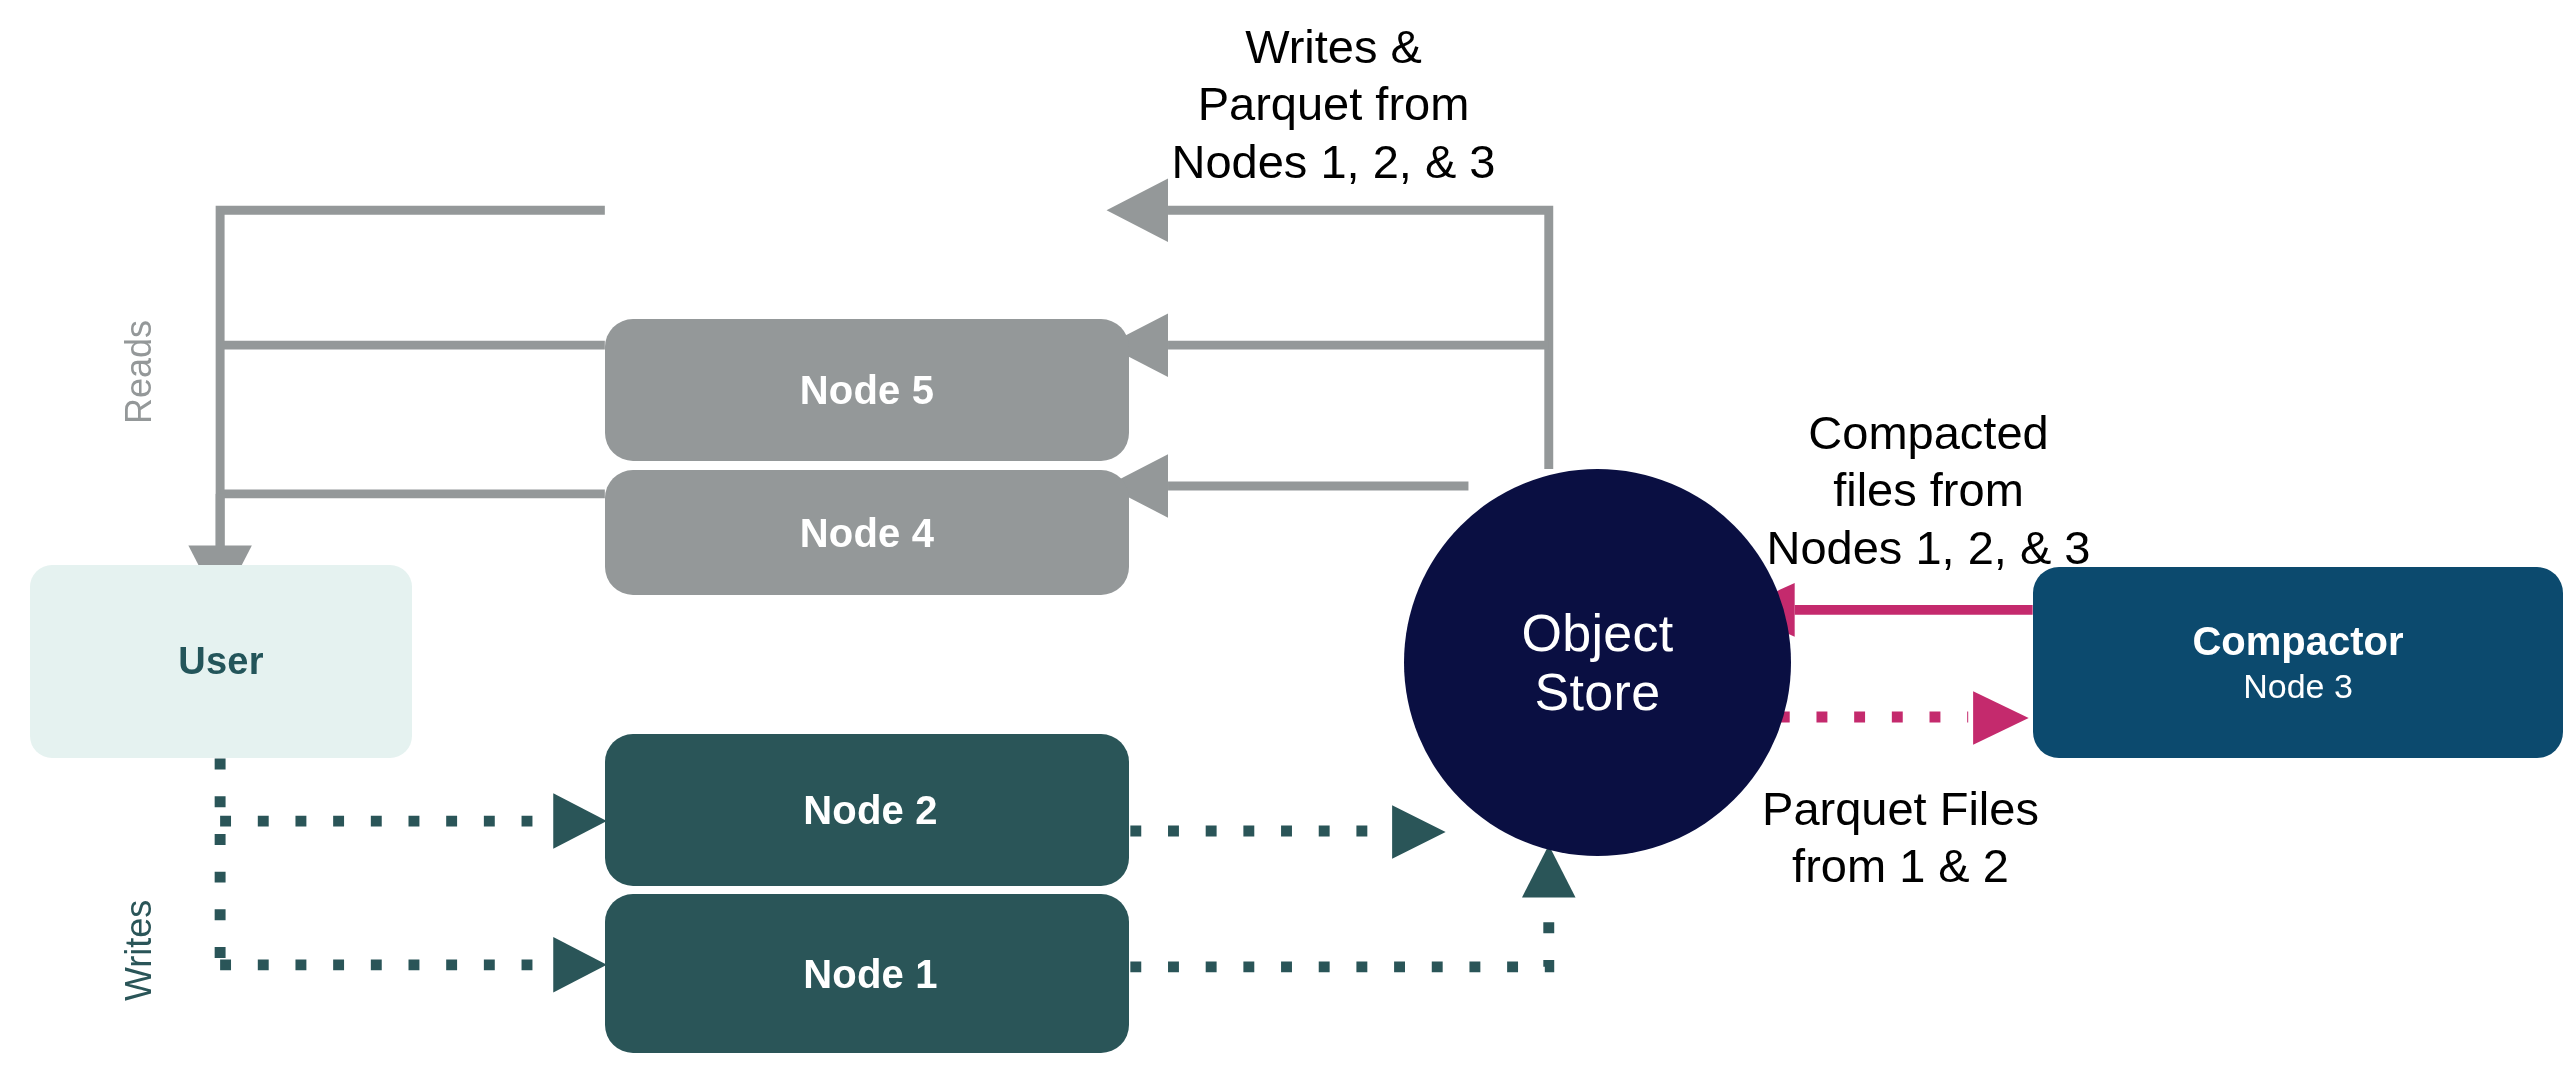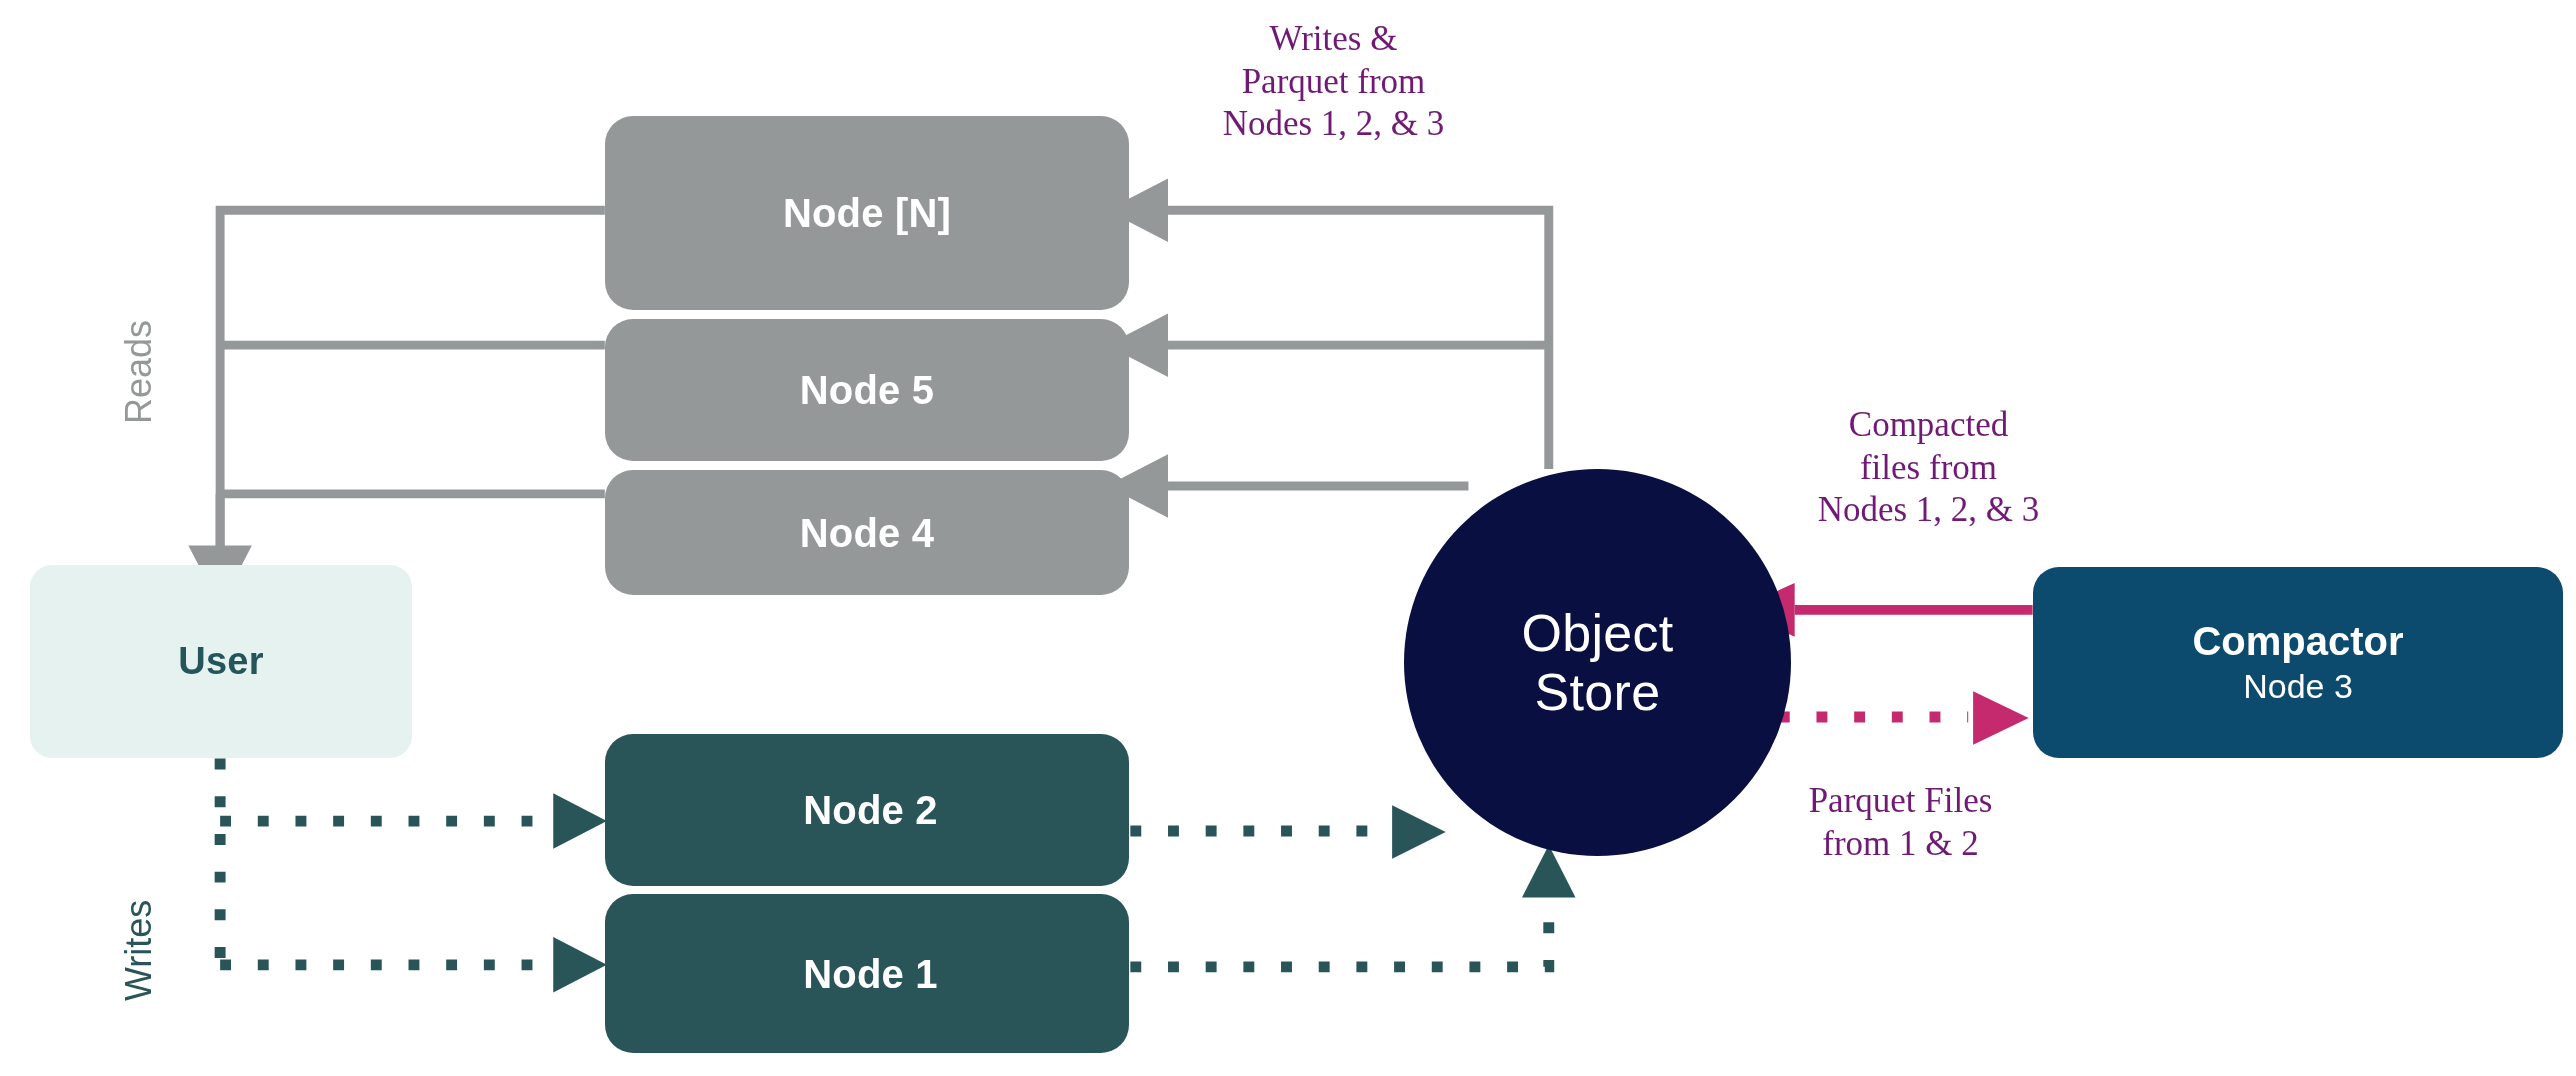--- a/index.html
+++ b/index.html
@@ -87,27 +87,26 @@
   .compactor-sub {
     color: #ffffff;
     font-weight: 400;
     font-size: 34px;
     line-height: 1.2;
     margin-top: 2px;
   }
 
   .caption {
     position: absolute;
-    color: #701a75;
-    font-size: 35px;
+    color: #000000;
+    font-size: 47px;
     font-weight: 400;
     line-height: 1.22;
     text-align: center;
     white-space: pre-line;
-    font-family: Liberation Serif, serif;
   }
 
   .axis-label {
     position: absolute;
     font-size: 36px;
     font-weight: 400;
     line-height: 1;
     transform-origin: left top;
     transform: rotate(-90deg);
     white-space: nowrap;
@@ -179,23 +178,20 @@
       <path d="M2050,615 L1810,615" fill="none" stroke="#c42a6d" stroke-width="10"></path>
       <path d="M1810,588 L1810,642 L1750,615 Z" fill="#c42a6d"></path>
     </g>
 
     <g>
       <path d="M1756,723 L1985,723" fill="none" stroke="#c42a6d" stroke-width="11" stroke-dasharray="11 27" stroke-linecap="butt"></path>
       <path d="M1990,697 L1990,751 L2046,724 Z" fill="#c42a6d"></path>
     </g>
   </svg>
 
-  <div class="node-box gray-node" style="left:605px; top:116px; width:524px; height:194px;">
-    <span class="node-label">Node [N]</span>
-  </div>
   <div class="node-box gray-node" style="left:605px; top:319px; width:524px; height:142px;">
     <span class="node-label">Node 5</span>
   </div>
   <div class="node-box gray-node" style="left:605px; top:470px; width:524px; height:125px;">
     <span class="node-label">Node 4</span>
   </div>
 
   <div class="node-box teal-node" style="left:605px; top:734px; width:524px; height:152px;">
     <span class="node-label">Node 2</span>
   </div>

